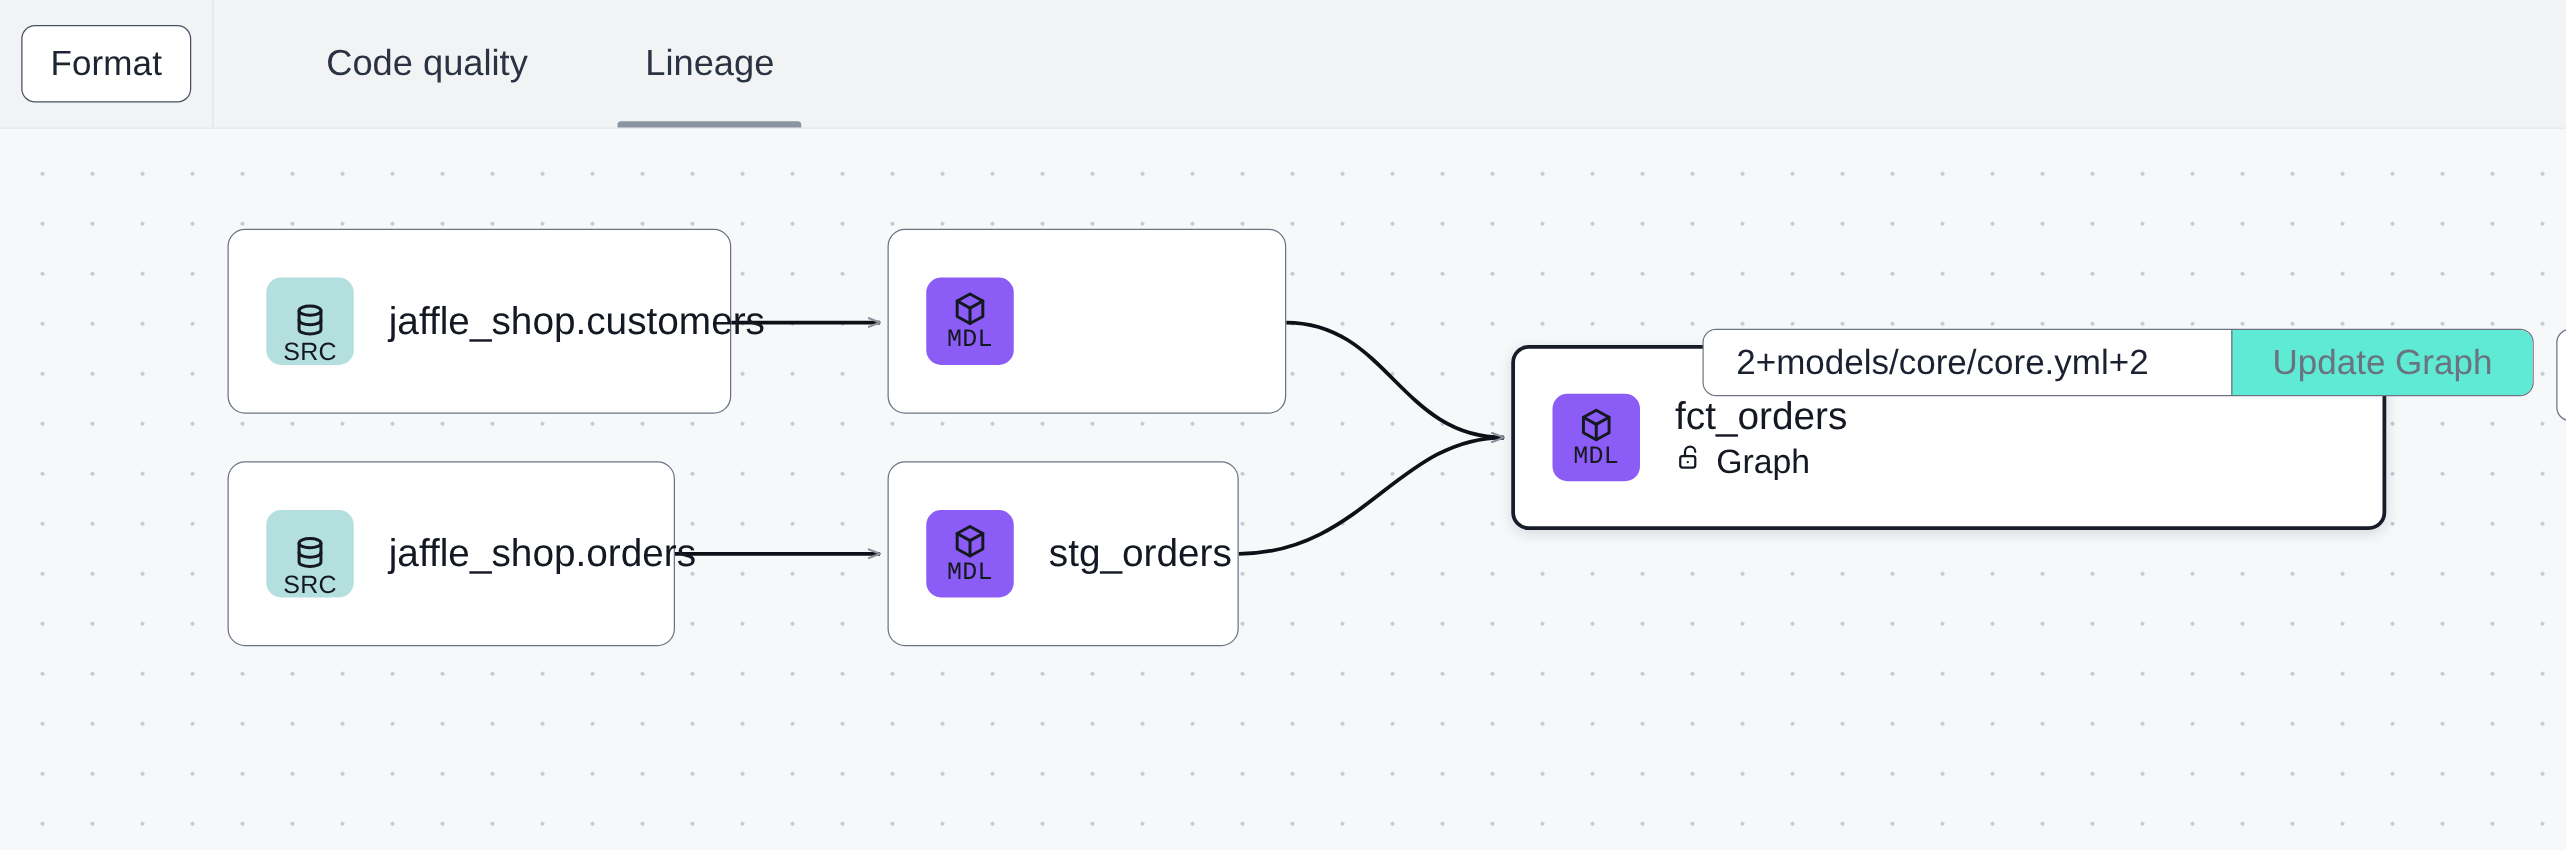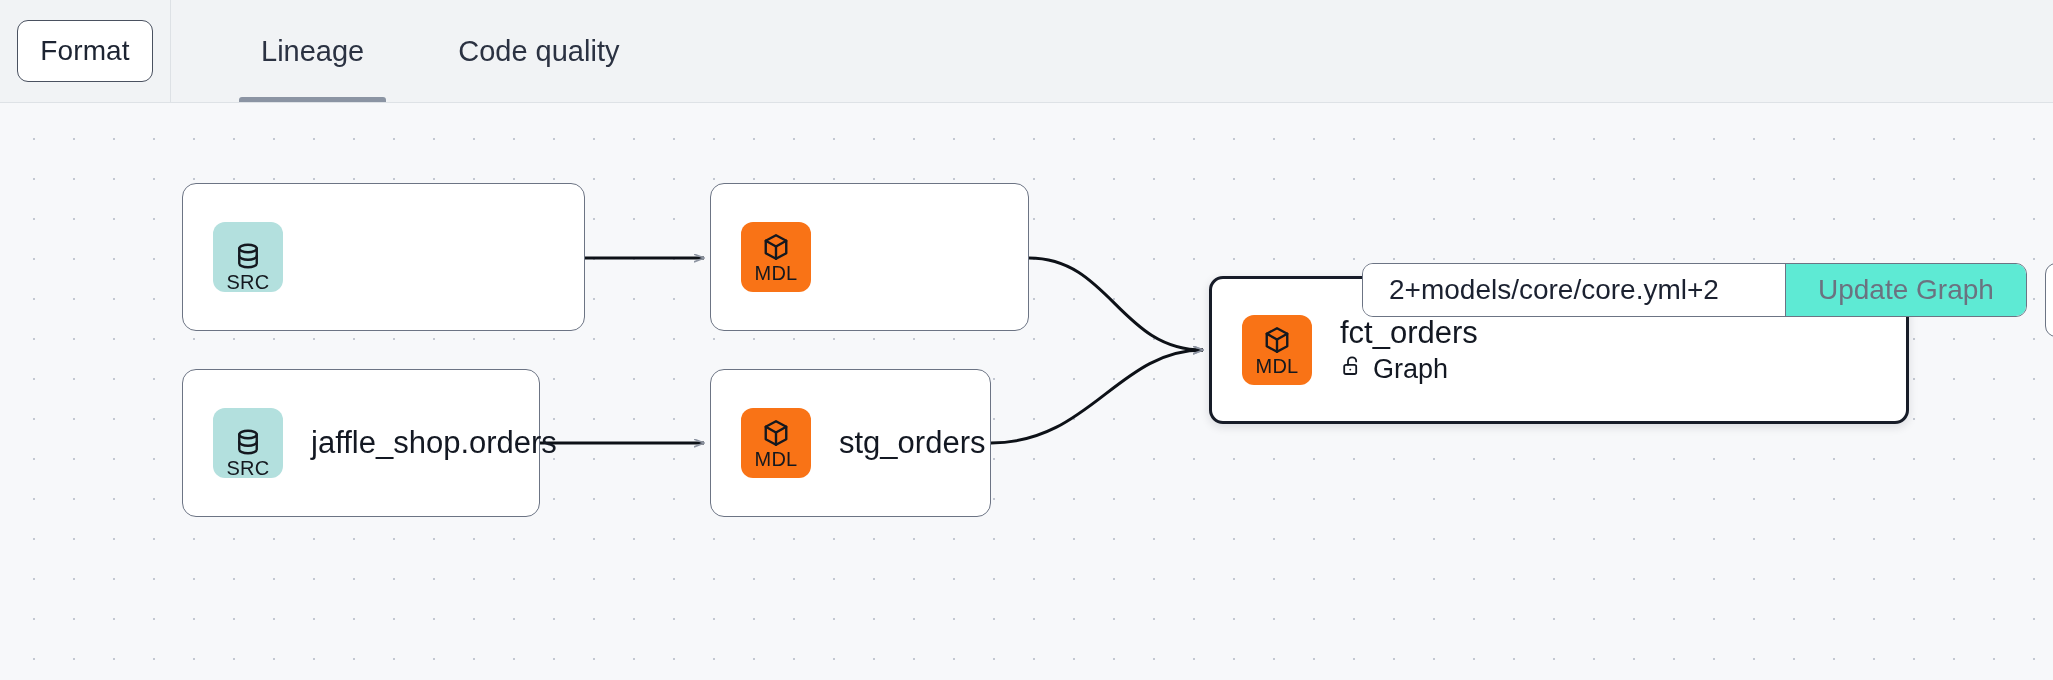--- a/index.html
+++ b/index.html
@@ -127,21 +127,21 @@
     width: 70px;
     height: 70px;
     border-radius: 12px;
     display: flex;
     flex-direction: column;
     align-items: center;
     justify-content: center;
     gap: 1px;
   }
   .badge.src { background: #b3e0de; justify-content: flex-end; }
-  .badge.mdl { background: #f97316; }
+  .badge.mdl { background: #8b5cf6; font-family: Liberation Mono, monospace; }
 
   .badge svg { display: block; }
 
   .badge-text {
     font-size: 20px;
     line-height: 1;
     color: #14181f;
     letter-spacing: .2px;
   }
 
@@ -230,26 +230,26 @@
 
 <div id="app">
 
   <div class="toolbar">
 
     <div class="toolbar-left">
       <button class="format-button">Format</button>
     </div>
 
     <div class="tabs">
+      <div class="tab">
+        <span>Code quality</span>
+        <span class="tab-underline"></span>
+      </div>
       <div class="tab active">
         <span>Lineage</span>
-        <span class="tab-underline"></span>
-      </div>
-      <div class="tab">
-        <span>Code quality</span>
         <span class="tab-underline"></span>
       </div>
     </div>
 
   </div>
 
   <div class="canvas">
 
     <svg class="edges-svg" viewBox="0 0 2053 577" preserveAspectRatio="none">
       <defs>
@@ -270,20 +270,23 @@
     <div class="node" style="left:182px; top:80px; width:403px; height:148px;">
       <div class="badge src">
         <span>
           <svg width="30" height="30" viewBox="0 0 24 24" fill="none" stroke="#14181f" stroke-width="1.9" stroke-linecap="round" stroke-linejoin="round">
             <ellipse cx="12" cy="6" rx="7" ry="3"></ellipse>
             <path d="M5 6v12c0 1.66 3.13 3 7 3s7-1.34 7-3V6"></path>
             <path d="M5 12c0 1.66 3.13 3 7 3s7-1.34 7-3"></path>
           </svg>
         </span>
         <span class="badge-text">SRC</span>
+      </div>
+      <div class="node-body">
+        <span class="node-title">jaffle_shop.customers</span>
       </div>
     </div>
 
     <div class="node" style="left:710px; top:80px; width:319px; height:148px;">
       <div class="badge mdl">
         <span>
           <svg width="30" height="30" viewBox="0 0 24 24" fill="none" stroke="#14181f" stroke-width="1.9" stroke-linecap="round" stroke-linejoin="round">
             <path d="M12 2.6 20.2 7v10L12 21.4 3.8 17V7z"></path>
             <path d="M3.8 7 12 11.6 20.2 7"></path>
             <path d="M12 11.6v9.8"></path>

